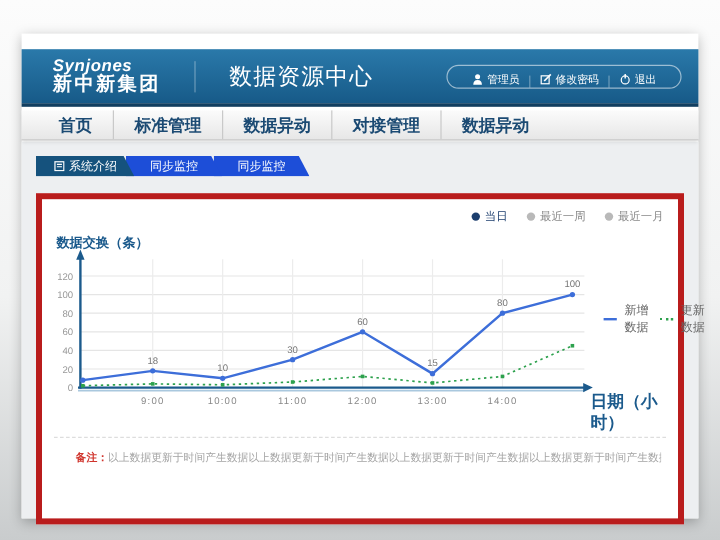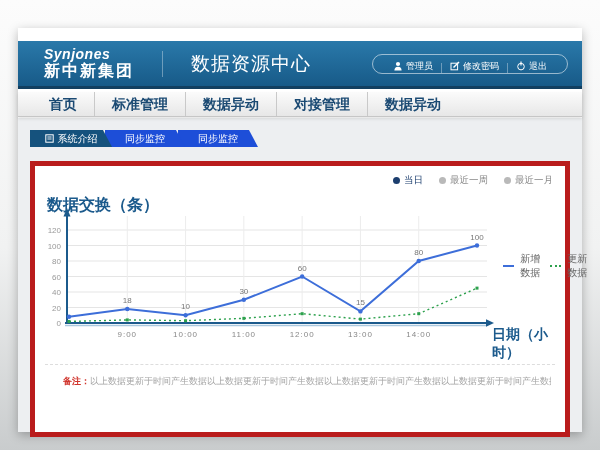--- a/index.html
+++ b/index.html
@@ -50,21 +50,21 @@
   #panel { position:absolute; left:12px; top:43px; width:540px; height:276px;
            background:#fff; border:5px solid #b91c1c; }
 
   
   .range-row { position:absolute; top:8px; right:12px; display:flex; gap:16px; }
   .range-opt { display:flex; align-items:center; gap:4px; font-size:9.5px; color:#888; cursor:pointer; }
   .range-opt .dot { width:7px; height:7px; border-radius:50%; background:#b9b9b9; }
   .range-opt.selected { color:#1c3e6e; }
   .range-opt.selected .dot { background:#1c3e6e; }
 
-  .y-title { position:absolute; left:12px; top:29px; font-size:16px; font-weight:bold; color:#1b5a8c; }
+  .y-title { position:absolute; left:12px; top:29px; font-size:11px; font-weight:bold; color:#1b5a8c; }
   .x-title { position:absolute; left:457px; top:160px; font-size:14px; font-weight:bold; color:#1b5a8c; }
   #chart-svg { position:absolute; left:0; top:40px; }
   #chart-svg text { font-family:"Liberation Sans","DejaVu Sans",sans-serif; }
 
   .series-legend { position:absolute; left:468px; top:86px; display:flex;
                    flex-direction:row; gap:9px; }
   .legend-item { display:flex; align-items:center; gap:6px; font-size:10px; color:#666; cursor:pointer; }
   .sample-solid { width:22px; height:0; border-top:2px solid #3d6ed9; }
   .sample-dotted { width:22px; height:0; border-top:2px dotted #2da14d; }
 

